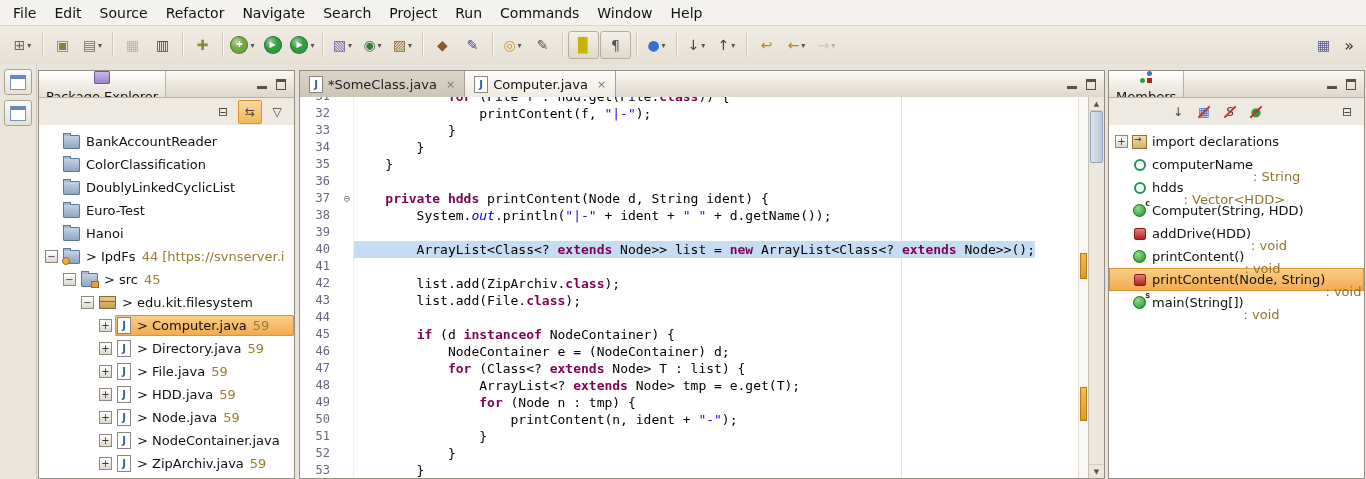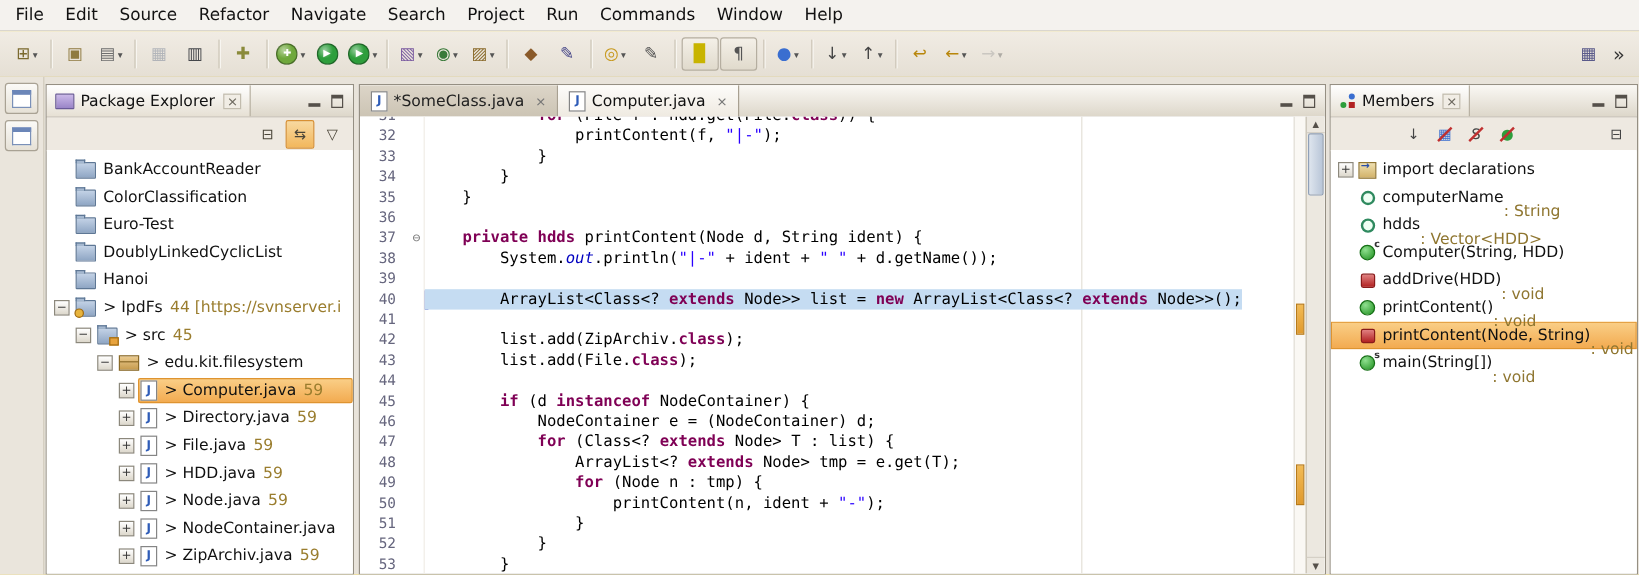--- a/index.html
+++ b/index.html
@@ -1,16 +1,16 @@
 <!DOCTYPE html>
 <html><head>
 <meta charset="utf-8">
 <style>
   html,body{margin:0;padding:0;background:#D8D3C8;}
-  .app{position:relative;width:1366px;height:479px;background:#fde047;overflow:hidden;
+  .app{position:relative;width:1366px;height:479px;background:#ec4899;overflow:hidden;
        font-family:"DejaVu Sans","Liberation Sans",sans-serif;color:#111;font-size:13px;}
 
   
   .menubar{height:25px;background:#F4F2EE;border-bottom:1px solid #DAD6CE;display:flex;align-items:center;padding-left:4px;font-size:14px;}
   .menu-item{padding:2px 9px;cursor:default;}
 
   
   .toolbar{height:38px;background:linear-gradient(#F1ECE4,#E5DFD4);border-bottom:1px solid #C2BBAD;display:flex;align-items:center;padding:0 6px;}
   .tb-group{display:flex;align-items:center;gap:1px;padding:0 2px;}
   .tb-sep{width:1px;height:24px;background:#CCC5B7;box-shadow:1px 0 0 #FBF9F5;margin:0 3px;flex:none;}
@@ -28,21 +28,21 @@
   .fastview{position:absolute;left:0;top:0;width:36px;bottom:0;background:#EAE5DC;border-right:1px solid #D0CABC;}
   .fv-btn{width:26px;height:24px;margin:5px auto 3px;border:1px solid #A9A294;border-radius:3px;background:linear-gradient(#FBFAF7,#E6E1D6);position:relative;}
   .fv-btn::after{content:'';position:absolute;left:5px;right:5px;top:5px;bottom:4px;background:#fff;border:1px solid #7A90B8;border-top:4px solid #6B86B8;}
 
   .panel{position:absolute;top:6px;bottom:0;background:#fff;border:1px solid #958F83;box-sizing:border-box;}
   .panel.pkg{left:38px;width:257px;}
   .panel.editor{left:299px;width:806px;}
   .panel.members{left:1108px;width:257px;}
 
   .panel-header{height:26px;background:linear-gradient(#FAF8F4,#DDD7CA);border-bottom:1px solid #B9B2A4;display:flex;align-items:stretch;overflow:hidden;}
-  .view-tab{display:flex;align-items:center;gap:5px;padding:0 7px;background:linear-gradient(#FFFFFF,#E6E0D4);border-right:1px solid #B9B2A4;white-space:nowrap;}
+  .view-tab{display:flex;align-items:center;gap:5px;padding:0 7px;background:linear-gradient(#FFFFFF,#E6E0D4);border-right:1px solid #B9B2A4;white-space:nowrap;flex-direction:column;}
   .vclose{color:#6E6A60;font-size:11px;border:1px solid #C2BCAE;background:#F1EDE5;padding:0 2px;line-height:11px;margin-left:2px;}
   .panel-btns{margin-left:auto;display:flex;align-items:center;gap:7px;padding:0 7px;flex:none;}
   .pbtn{width:12px;height:11px;position:relative;display:inline-block;}
   .pbtn.min::after{content:'';position:absolute;left:1px;right:1px;bottom:1px;height:3px;background:#55504A;}
   .pbtn.max::after{content:'';position:absolute;left:1px;right:1px;top:0;bottom:0;border:1px solid #55504A;border-top:3px solid #55504A;}
 
   .mini-toolbar{height:28px;background:#EEE9E1;border-bottom:1px solid #D8D2C6;display:flex;align-items:center;gap:4px;padding:0 6px;box-sizing:border-box;}
   .mini-toolbar.right{justify-content:flex-end;}
   .mini-btn{width:22px;height:22px;display:flex;align-items:center;justify-content:center;border-radius:2px;position:relative;color:#4A4538;}
   .mini-btn.pressed{background:linear-gradient(#F8D9A0,#F2B75C);border:1px solid #D89033;}
@@ -306,28 +306,28 @@
             <span class="expander-spacer"></span>
             <span class="sel-span">
               <span class="ticon ic-folder"></span>
               <span class="tlabel">ColorClassification</span>
             </span>
           </div>
           <div class="trow" style="padding-left: 6px;">
             <span class="expander-spacer"></span>
             <span class="sel-span">
               <span class="ticon ic-folder"></span>
+              <span class="tlabel">DoublyLinkedCyclicList</span>
+            </span>
+          </div>
+          <div class="trow" style="padding-left: 6px;">
+            <span class="expander-spacer"></span>
+            <span class="sel-span">
+              <span class="ticon ic-folder"></span>
               <span class="tlabel">Euro-Test</span>
-            </span>
-          </div>
-          <div class="trow" style="padding-left: 6px;">
-            <span class="expander-spacer"></span>
-            <span class="sel-span">
-              <span class="ticon ic-folder"></span>
-              <span class="tlabel">DoublyLinkedCyclicList</span>
             </span>
           </div>
           <div class="trow" style="padding-left: 6px;">
             <span class="expander-spacer"></span>
             <span class="sel-span">
               <span class="ticon ic-folder"></span>
               <span class="tlabel">Hanoi</span>
             </span>
           </div>
           <div class="trow" style="padding-left: 6px;">

